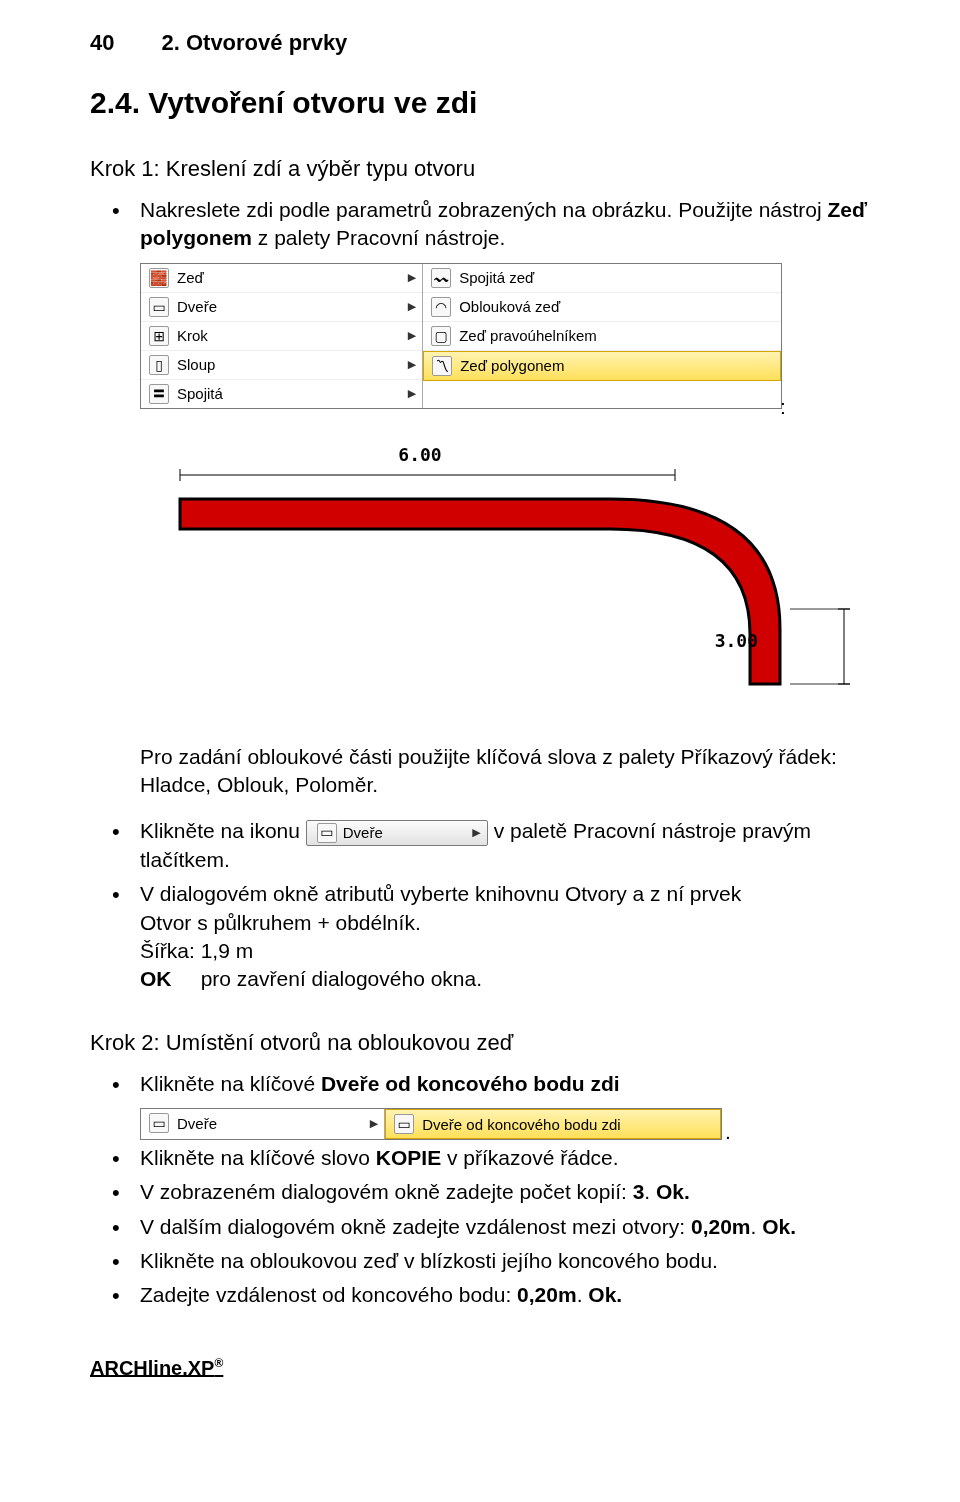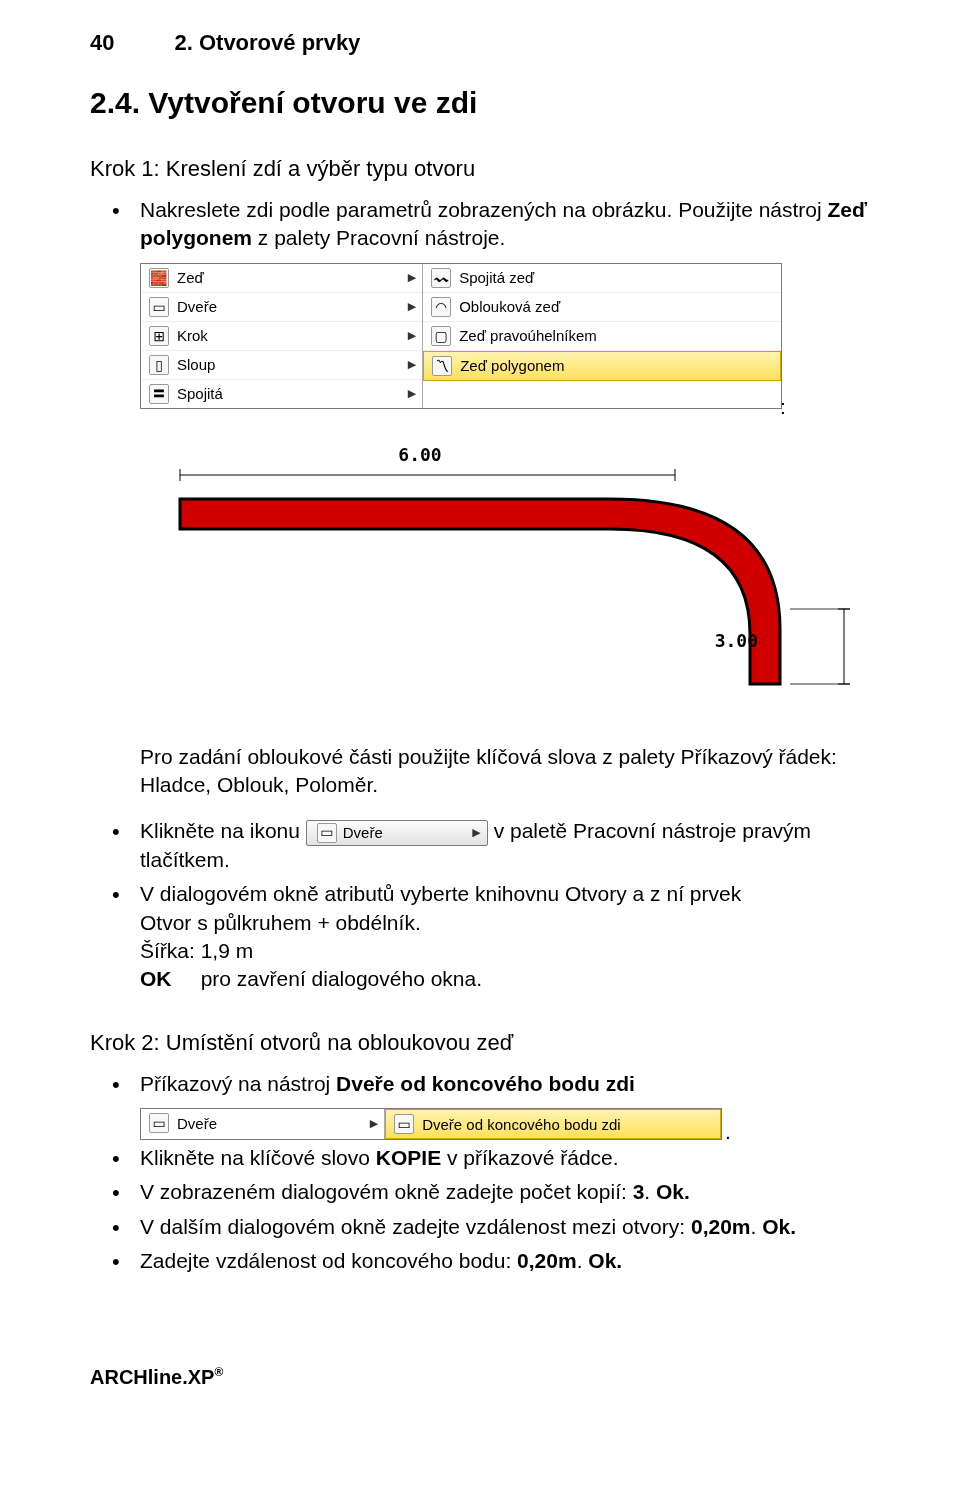--- a/index.html
+++ b/index.html
@@ -9,21 +9,21 @@
     background: #fff;
     color: #000;
     width: 960px;
   }
   .page {
     padding: 30px 60px 40px 90px;
   }
   .header-row {
     display: flex;
     align-items: baseline;
-    gap: 60px;
+    gap: 47px;
     font-weight: bold;
     font-size: 22px;
     margin-bottom: 30px;
   }
   .h1 {
     font-size: 30px;
     font-weight: bold;
     margin: 10px 0 36px 0;
   }
   .h2 {
@@ -140,23 +140,24 @@
   }
   .menubox2 .menu-left { width: 42%; }
   .menubox2 .menu-right { width: 58%; }
   .period-after {
     margin-left: 635px;
     margin-top: -26px;
     font-size: 21px;
   }
 
   .footer {
-    margin-top: 90px;
+    margin-top: 46px;
     font-weight: bold;
     font-size: 20px;
+    text-decoration: underline;
   }
   .footer sup { font-size: 12px; }
 </style>
 </head>
 <body>
 
 <div class="page">
   <div class="header-row">
     <span>40</span>
     <span>2. Otvorové prvky</span>
@@ -271,21 +272,21 @@
       <span class="italic">Otvor s půlkruhem + obdélník.</span><br>
       <span class="italic">Šířka: 1,9 m</span><br>
       <span class="bold">OK</span><span style="white-space:pre">     pro zavření dialogového okna.</span>
     </li>
   </ul>
 
   <div class="h2" style="margin-top:36px">Krok 2: Umístění otvorů na obloukovou zeď</div>
 
   <ul class="bullets">
     <li>
-      <span>Příkazový na nástroj </span><span class="bold">Dveře od koncového bodu zdi</span>
+      <span>Klikněte na klíčové </span><span class="bold">Dveře od koncového bodu zdi</span>
     </li>
   </ul>
 
   
   <div class="menubox2">
     <div class="menu-left">
       <div class="menu-row">
         <span class="icon-box">▭</span>
         <span>Dveře</span>
         <span class="arrow">▶</span>
@@ -304,20 +305,23 @@
     <li>
       <span>Klikněte na klíčové slovo </span><span class="bold">KOPIE</span><span> v příkazové řádce.</span>
     </li>
     <li>
       <span>V zobrazeném dialogovém okně zadejte počet kopií: </span><span class="bold">3</span><span>. </span><span class="bold">Ok.</span>
     </li>
     <li>
       <span>V dalším dialogovém okně zadejte vzdálenost mezi otvory: </span><span class="bold">0,20m</span><span>. </span><span class="bold">Ok.</span>
     </li>
     <li>
+      <span>Klikněte na obloukovou zeď v blízkosti jejího koncového bodu.</span>
+    </li>
+    <li>
       <span>Zadejte vzdálenost od koncového bodu: </span><span class="bold">0,20m</span><span>. </span><span class="bold">Ok.</span>
     </li>
   </ul>
 
   <div class="footer">
     <span>ARCHline.XP</span><sup>®</sup>
   </div>
 </div>
 
 </body></html>

